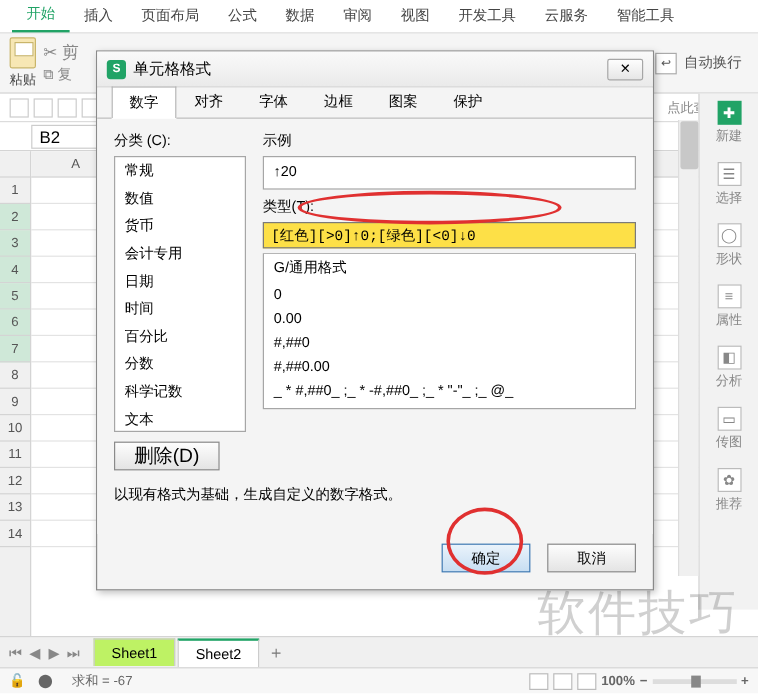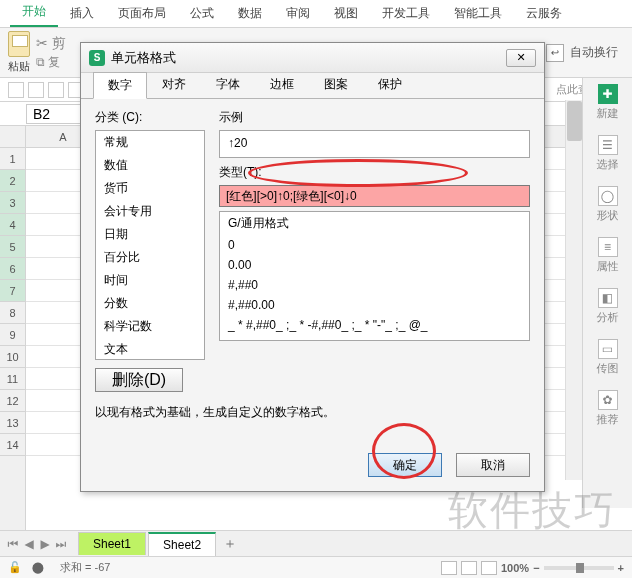--- a/index.html
+++ b/index.html
@@ -73,21 +73,21 @@
   .dlg-tab.active { background:#fff; border:1px solid #b5b5b5; border-bottom:1px solid #fff; position:relative; top:1px;}
   .dlg-body { padding:10px 14px 6px; background:#f4f4f4; }
   .cols { display:flex; gap:14px;}
   .left-col { width:110px;}
   .left-col .lab { margin-bottom:4px;}
   .cat-list { border:1px solid #a6a6a6; background:#fff; height:230px; overflow:hidden;}
   .cat-item { padding:3px 8px; cursor:pointer;}
   .right-col { flex:1;}
   .right-col .lab { margin-bottom:4px;}
   .sample-box { border:1px solid #a6a6a6; background:#fff; height:28px; padding:5px 8px; margin-bottom:6px; font-size:12px;}
-  .type-input { border:1px solid #7a7a7a; background:#fca5a5; height:22px; width:100%; padding:3px 6px; font-size:12px; outline:none; font-family:Liberation Sans, sans-serif;}
+  .type-input { border:1px solid #7a7a7a; background:#fde047; height:22px; width:100%; padding:3px 6px; font-size:12px; outline:none; font-family:Liberation Mono, monospace;}
   .type-list { border:1px solid #a6a6a6; background:#fff; height:130px; margin-top:4px; overflow-y:scroll; font-size:12px;}
   .type-item { padding:3px 8px; white-space:pre;}
   .del-btn { margin-top:8px; width:88px; height:24px; border:1px solid #8a8a8a; background:linear-gradient(#fdfdfd,#e4e4e4); cursor:pointer; font-size:16px;}
   .hint-row { margin:12px 0 18px; font-size:12px;}
   .dlg-btns { display:flex; justify-content:flex-end; gap:14px; padding:8px 14px 14px;}
   .dlg-btn { width:74px; height:24px; border:1px solid #7b9ab5; background:linear-gradient(#eaf3fb,#c7def2); cursor:pointer; font-size:12px;}
   .dlg-btn.ok { border-color:#3d79b3; }
   .dlg-btn.cancel { background:linear-gradient(#fdfdfd,#e4e4e4); border-color:#8a8a8a;}
 
   
@@ -102,22 +102,22 @@
 
 <div class="ribbon-tabs">
   <div class="ribbon-tab active">开始</div>
   <div class="ribbon-tab">插入</div>
   <div class="ribbon-tab">页面布局</div>
   <div class="ribbon-tab">公式</div>
   <div class="ribbon-tab">数据</div>
   <div class="ribbon-tab">审阅</div>
   <div class="ribbon-tab">视图</div>
   <div class="ribbon-tab">开发工具</div>
+  <div class="ribbon-tab">云服务</div>
   <div class="ribbon-tab">智能工具</div>
-  <div class="ribbon-tab">云服务</div>
 </div>
 
 <div class="ribbon-tools">
   <div class="paste-btn">
     <span class="icn"></span>
     <span class="lbl">粘贴</span>
   </div>
   <div style="display:flex;flex-direction:column;gap:1px;">
     <span class="scissors">✂ <span>剪</span></span>
     <span style="color:#888;">⧉ <span>复</span></span>
@@ -290,22 +290,22 @@
   <div class="dlg-body">
     <div class="cols">
       <div class="left-col">
         <div class="lab">分类 (C):</div>
         <div class="cat-list">
           <div class="cat-item">常规</div>
           <div class="cat-item">数值</div>
           <div class="cat-item">货币</div>
           <div class="cat-item">会计专用</div>
           <div class="cat-item">日期</div>
+          <div class="cat-item">时间</div>
           <div class="cat-item">百分比</div>
-          <div class="cat-item">时间</div>
           <div class="cat-item">分数</div>
           <div class="cat-item">科学记数</div>
           <div class="cat-item">文本</div>
 
         </div>
         <button class="del-btn">删除(D)</button>
       </div>
       <div class="right-col">
         <div class="lab">示例</div>
         <div class="sample-box">↑20</div>

